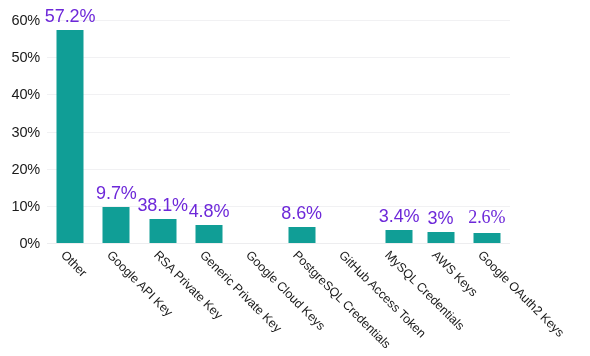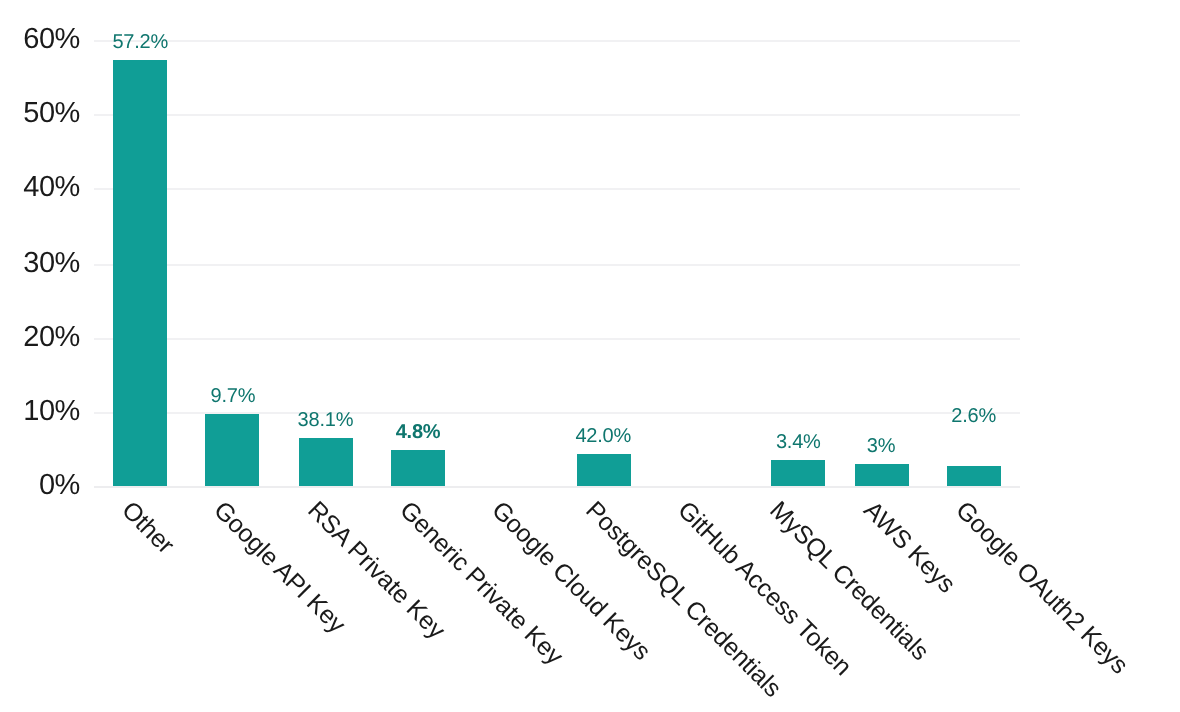--- a/index.html
+++ b/index.html
@@ -77,22 +77,22 @@
     bottom: 0;
     left: 50%;
     transform: translateX(-50%);
     width: 27px;
     background: #109e96;
   }
   .bar-label {
     position: absolute;
     left: 50%;
     transform: translateX(-50%);
-    font-size: 10px;
-    color: #0f766e;
+    font-size: 18px;
+    color: #6d28d9;
     white-space: nowrap;
     letter-spacing: -0.1px;
   }
 
   
   .x-labels {
     position: absolute;
     left: 47px;
     top: 244px;
     width: 463px;
@@ -148,37 +148,37 @@
         <div class="bar-slot" style="left: 46.3px; width: 46.3px;">
           <div class="bar" style="height: 36.0517px; background: rgb(16, 158, 150);"></div>
           <div class="bar-label" style="bottom: 39.0517px;">9.7%</div>
         </div>
         <div class="bar-slot" style="left: 92.6px; width: 46.3px;">
           <div class="bar" style="height: 23.7867px; background: rgb(16, 158, 150);"></div>
           <div class="bar-label" style="bottom: 26.7867px;">38.1%</div>
         </div>
         <div class="bar-slot" style="left: 138.9px; width: 46.3px;">
           <div class="bar" style="height: 17.84px; background: rgb(16, 158, 150);"></div>
-          <div class="bar-label" style="bottom: 20.84px; font-weight: bold;">4.8%</div>
+          <div class="bar-label" style="bottom: 20.84px;">4.8%</div>
         </div>
         <div class="bar-slot" style="left: 231.5px; width: 46.3px;">
           <div class="bar" style="height: 15.9817px; background: rgb(16, 158, 150);"></div>
-          <div class="bar-label" style="bottom: 18.9817px;">42.0%</div>
+          <div class="bar-label" style="bottom: 18.9817px;">8.6%</div>
         </div>
         <div class="bar-slot" style="left: 329px; width: 46.3px;">
           <div class="bar" style="height: 12.6367px; background: rgb(16, 158, 150);"></div>
           <div class="bar-label" style="bottom: 15.6367px;">3.4%</div>
         </div>
         <div class="bar-slot" style="left: 370.4px; width: 46.3px;">
           <div class="bar" style="height: 11.15px; background: rgb(16, 158, 150);"></div>
           <div class="bar-label" style="bottom: 14.15px;">3%</div>
         </div>
         <div class="bar-slot" style="left: 416.7px; width: 46.3px;">
           <div class="bar" style="height: 9.66333px; background: rgb(16, 158, 150);"></div>
-          <div class="bar-label" style="bottom: 29px;">2.6%</div>
+          <div class="bar-label" style="bottom: 15px; font-family: Liberation Serif, serif;">2.6%</div>
         </div>
       </div>
   </div>
 
   <div class="x-labels">
       <div class="x-label-slot" style="left: 0px; width: 46.3px;">
         <div class="x-label">Other</div>
       </div>
       <div class="x-label-slot" style="left: 46.3px; width: 46.3px;">
         <div class="x-label">Google API Key</div>

